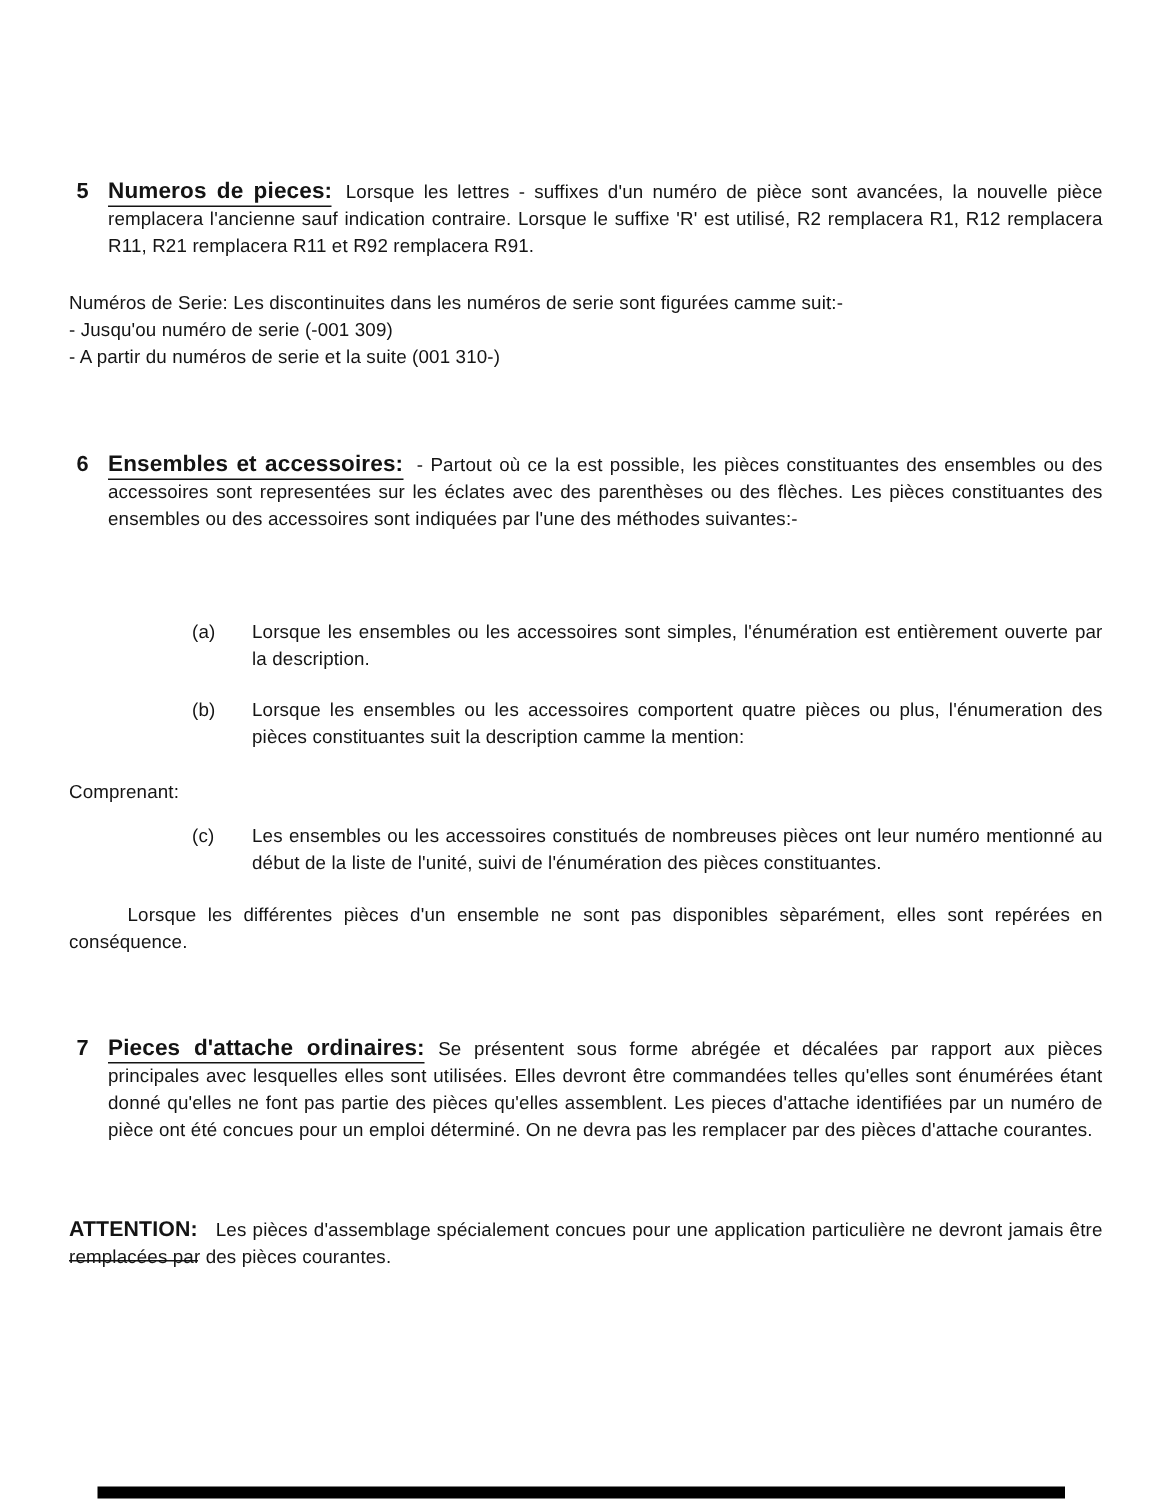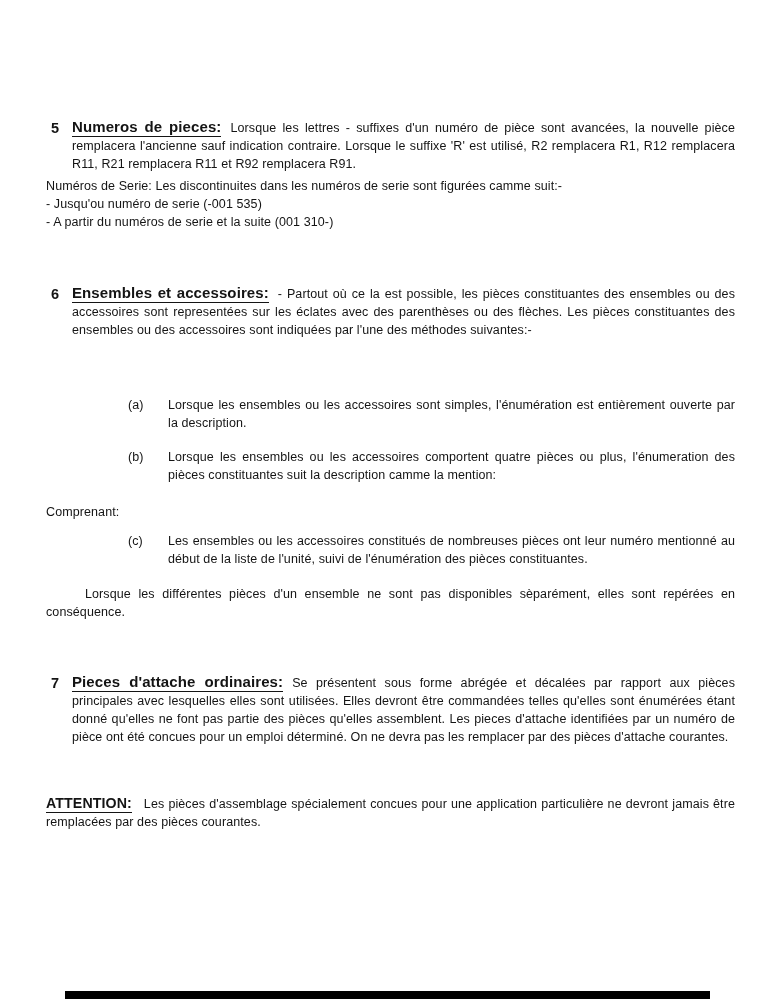--- a/index.html
+++ b/index.html
@@ -48,21 +48,21 @@
   }
   .sec-head {
     font-weight: bold;
     font-size: 15px;
     line-height: 1;
     border-bottom: 1.6px solid #141414;
     padding-bottom: 1px;
     margin-right: 9px;
     white-space: nowrap;
   }
-  .serie { margin-top: 4px; }
+  .serie { margin-top: 20px; }
   .sec6 { margin-top: 54px; }
   .list-item {
     display: flex;
     margin-left: 82px;
   }
   .item-a { margin-top: 57px; }
   .item-b { margin-top: 16px; }
   .comprenant { margin-top: 19px; }
   .item-c { margin-top: 11px; }
   .li-label {
@@ -80,21 +80,21 @@
   .sec7 { margin-top: 53px; }
   .attention {
     margin-top: 49px;
     text-align: justify;
   }
   .attention-label {
     font-weight: bold;
     font-size: 14.2px;
     line-height: 1;
     border-bottom: 1.6px solid #141414;
-    padding-bottom: 1px;
+    padding-bottom: 12px;
     margin-right: 12px;
     white-space: nowrap;
   }
   .scan-bar {
     position: absolute;
     left: 65px;
     right: 62px;
     bottom: 1px;
     height: 8px;
     background: #000000;
@@ -106,21 +106,21 @@
 <div class="page">
   <div class="content">
 
     <div class="sec sec5">
       <span class="sec-num">5</span>
       <p class="sec-body"><span class="sec-head">Numeros de pieces:</span><span>Lorsque les lettres - suffixes d'un numéro de pièce sont avancées, la nouvelle pièce remplacera l'ancienne sauf indication contraire.  Lorsque le suffixe 'R' est utilisé, R2 remplacera R1, R12 remplacera R11, R21 remplacera R11 et R92 remplacera R91.</span></p>
     </div>
 
     <div class="serie">
       <p>Numéros de Serie:  Les discontinuites dans les numéros de serie sont figurées camme suit:-</p>
-      <p>- Jusqu'ou numéro de serie (-001 535)</p>
+      <p>- Jusqu'ou numéro de serie (-001 309)</p>
       <p>- A partir du numéros de serie et la suite (001 310-)</p>
     </div>
 
     <div class="sec sec6">
       <span class="sec-num">6</span>
       <p class="sec-body"><span class="sec-head">Ensembles et accessoires:</span><span>- Partout où ce la est possible, les pièces constituantes des ensembles ou des accessoires sont representées sur les éclates avec des parenthèses ou des flèches.  Les pièces constituantes des ensembles ou des accessoires sont indiquées par l'une des méthodes suivantes:-</span></p>
     </div>
 
     <div class="list-item item-a">
       <span class="li-label">(a)</span>

